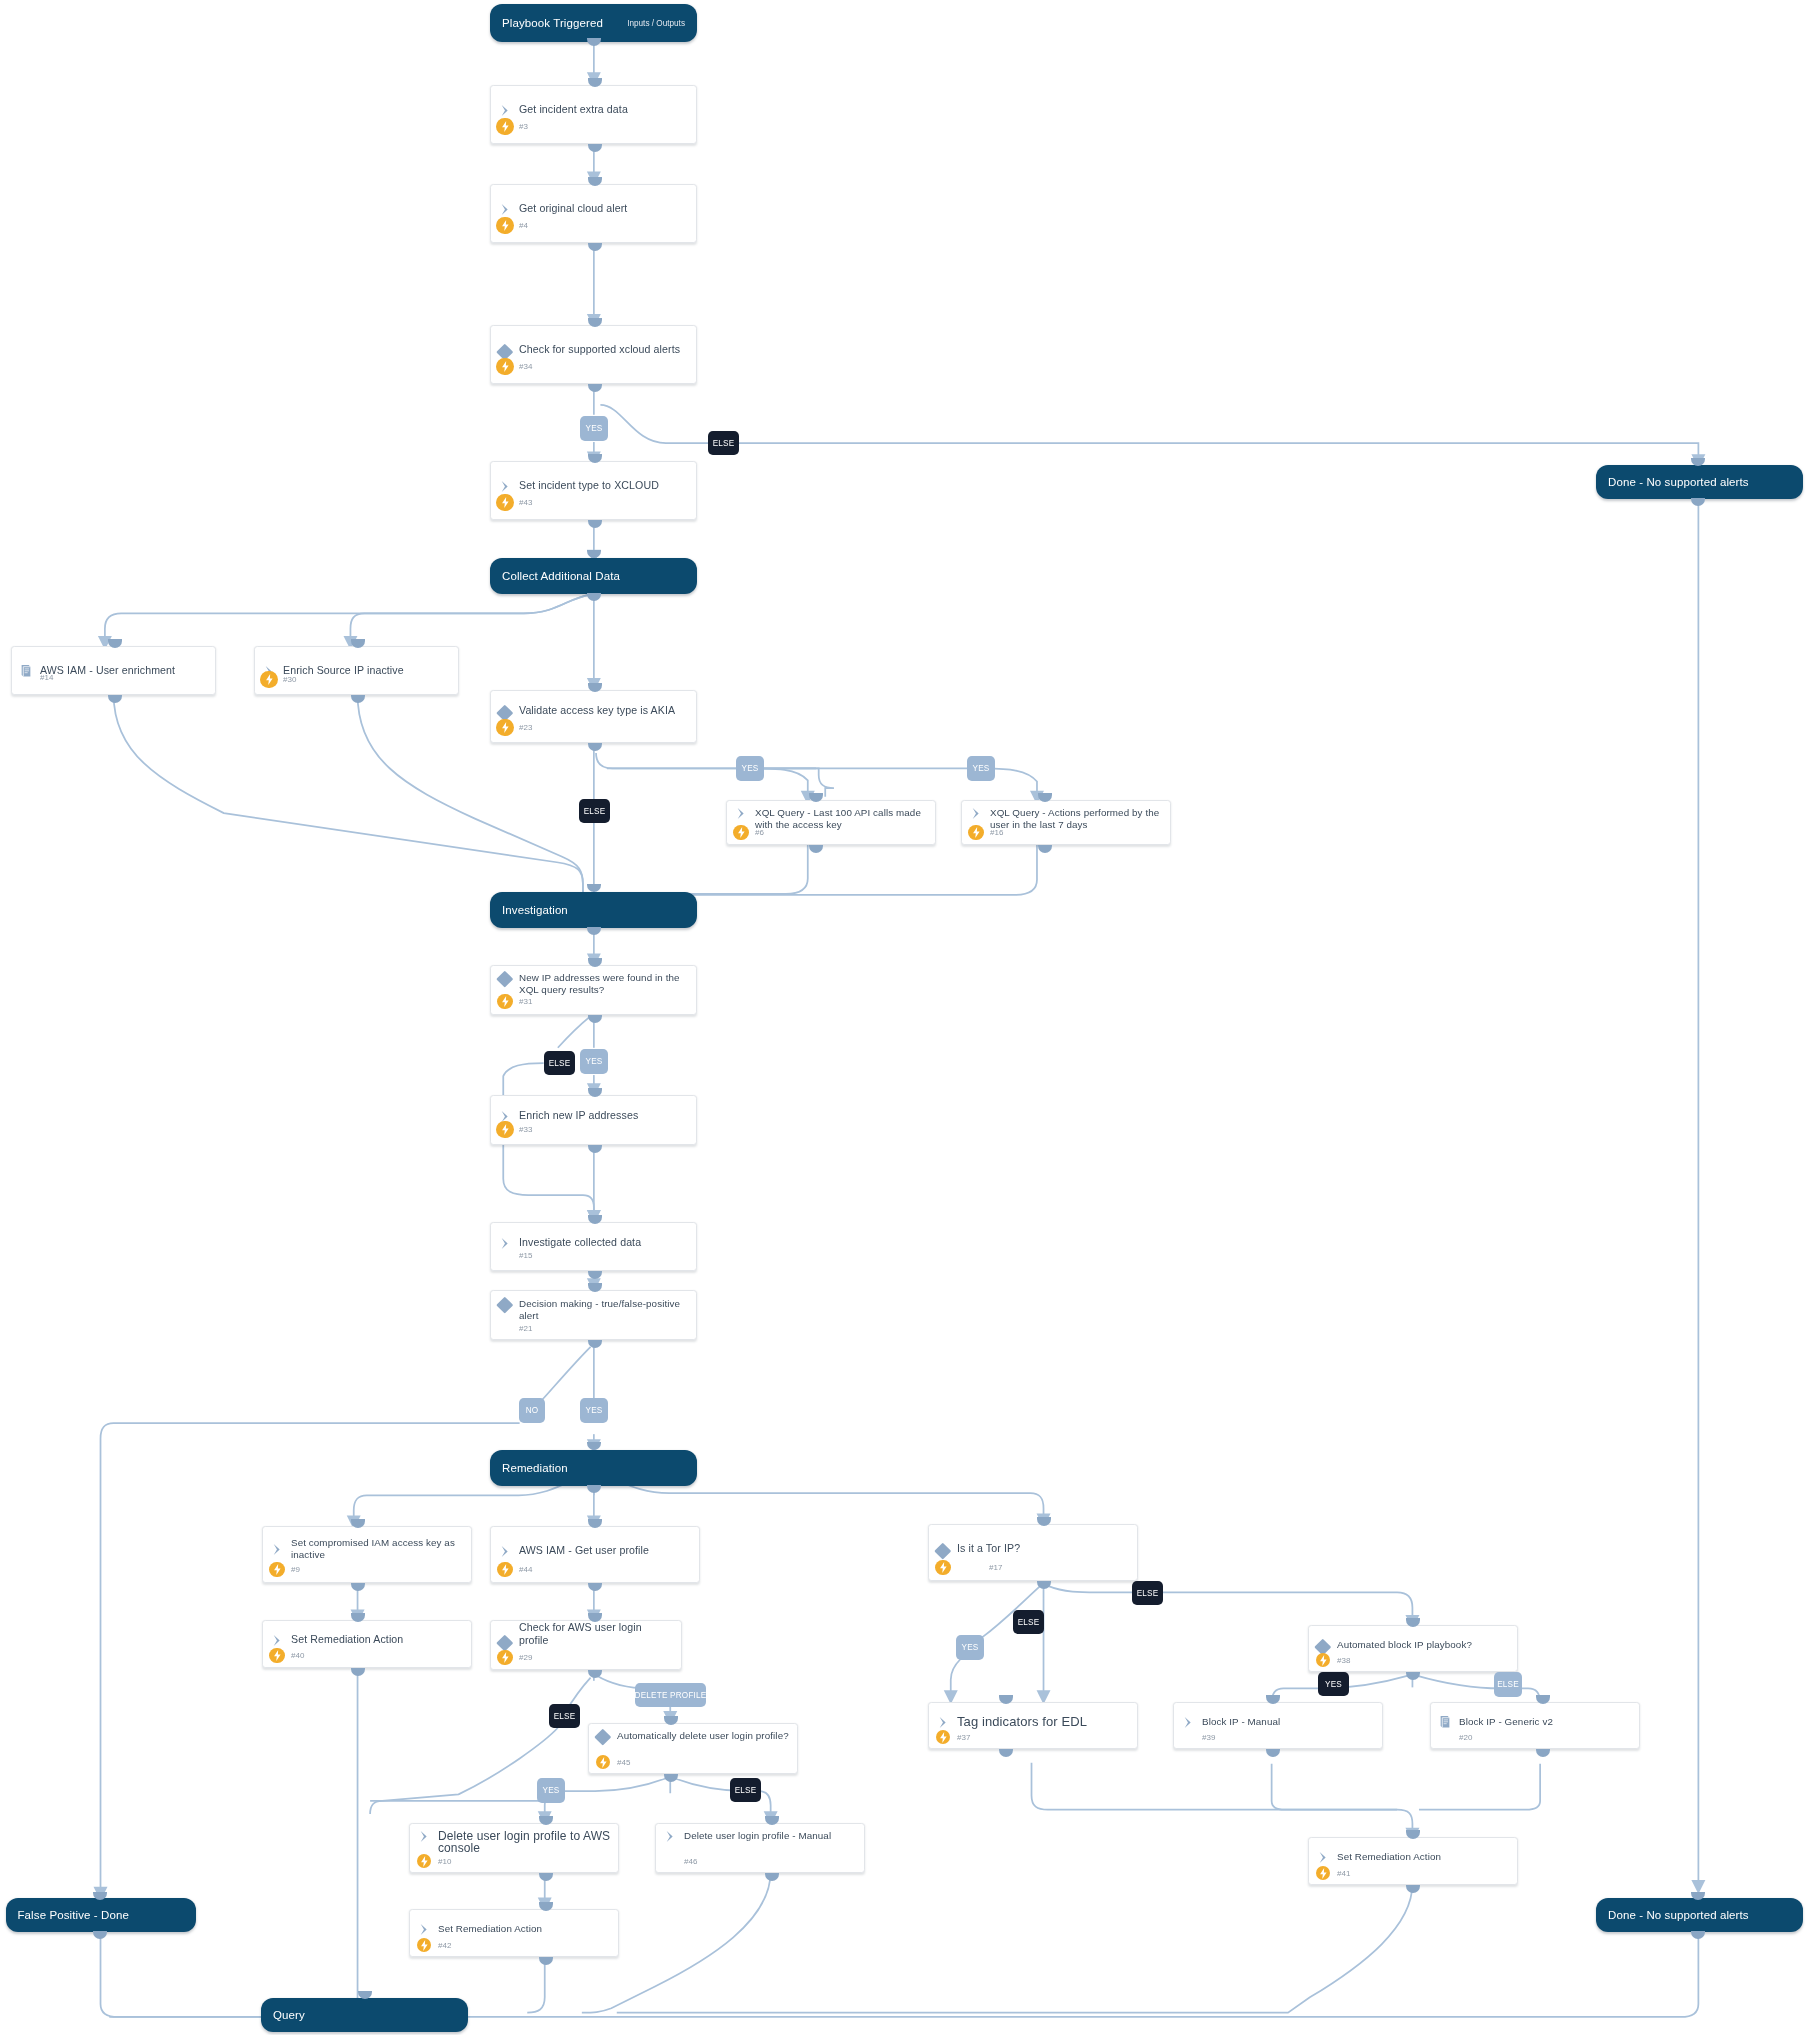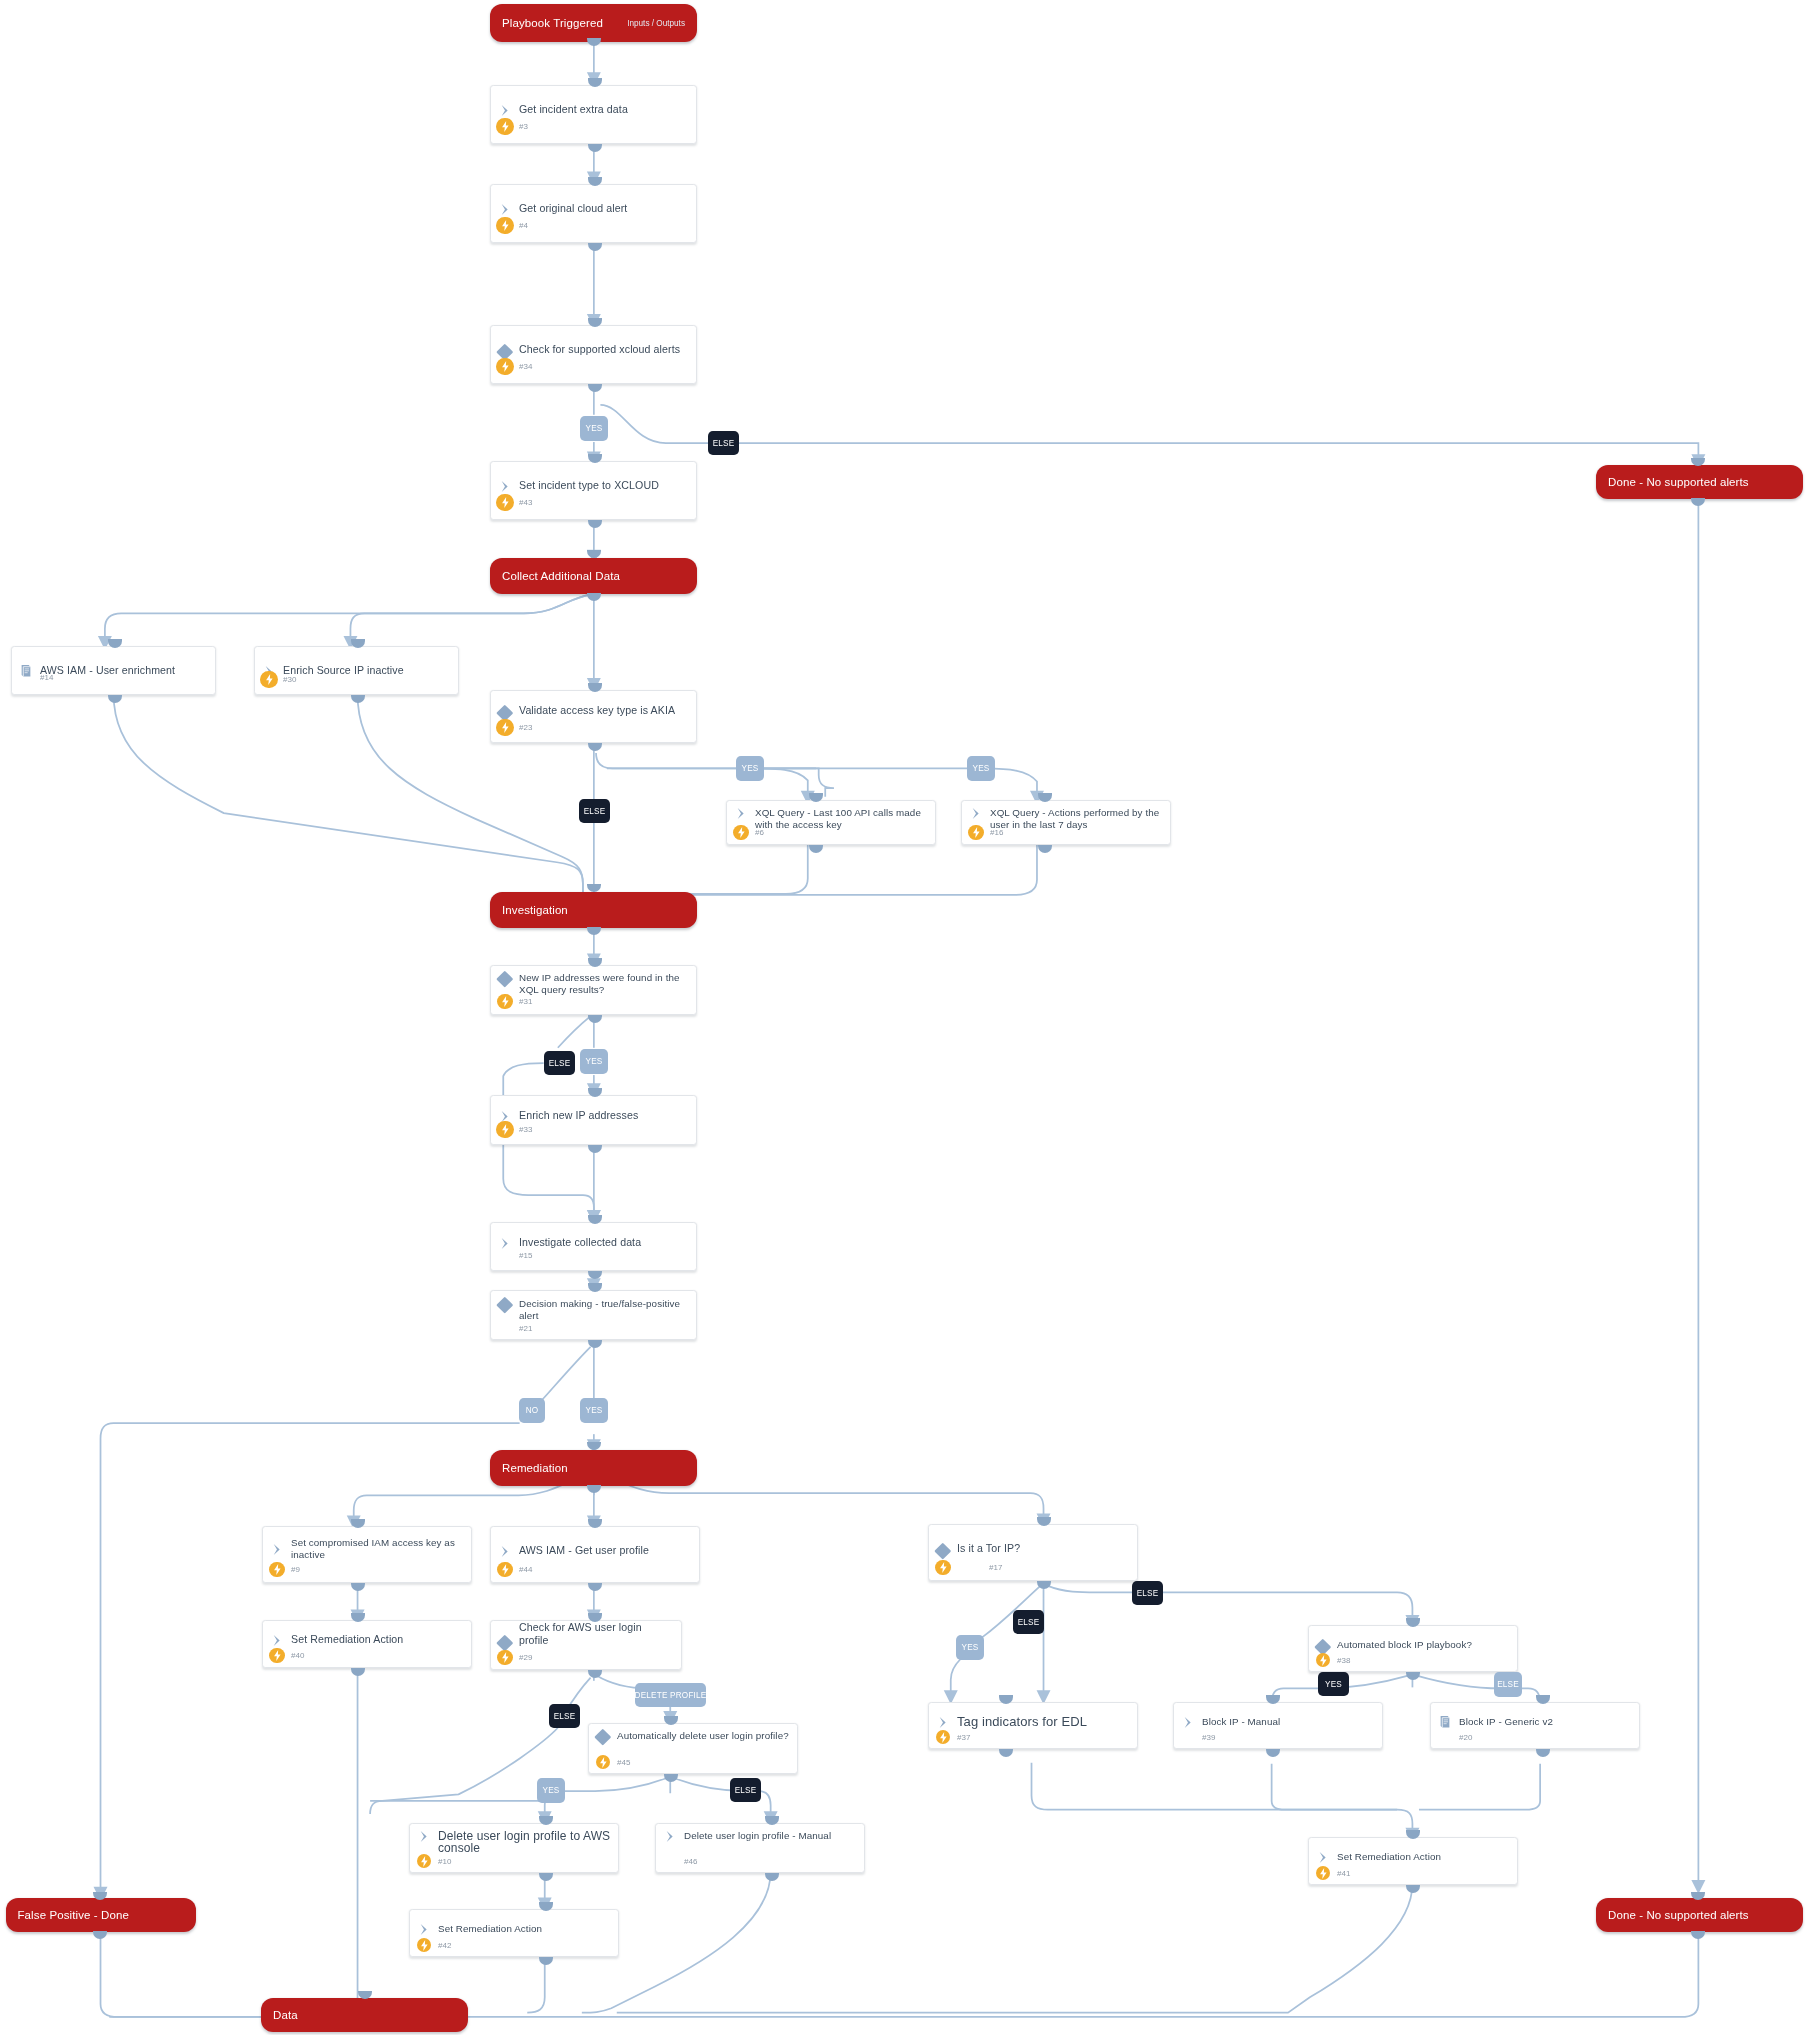--- a/index.html
+++ b/index.html
@@ -53,21 +53,21 @@
   .bolticon{
     width:17.5px;height:17.5px;border-radius:50%;
     background:#f3ad2b;
     display:flex;align-items:center;justify-content:center;
   }
   .bolticon svg{width:8.7px;height:11px;display:block;}
 
   
   .pill{
     position:absolute;
-    background:#b91c1c;
+    background:#0c4a6e;
     border-radius:12px;
     box-shadow:0 1.1px 2.7px rgba(27,40,57,.25);
     color:#ffffff;
     display:flex;align-items:center;
     box-sizing:border-box;
     z-index:5;
   }
   .pill .pill-label{
     font-size:11.5px;padding-left:12px;letter-spacing:0.1px;white-space:nowrap;
   }
@@ -823,21 +823,21 @@
   <div class="nub top" style="left:1691px;top:458px;"></div>
   <div class="nub bot" style="left:1691px;top:498px;"></div>
 
   <div class="pill" style="left:5.5px;top:1898px;width:190px;height:34px;">
     <span class="pill-label">False Positive - Done</span>
   </div>
   <div class="nub top" style="left:93px;top:1892px;"></div>
   <div class="nub bot" style="left:93px;top:1931px;"></div>
 
   <div class="pill" style="left:261px;top:1998px;width:207px;height:34px;">
-    <span class="pill-label">Data</span>
+    <span class="pill-label">Query</span>
   </div>
   <div class="nub top" style="left:358px;top:1991px;"></div>
 
   <div class="pill" style="left:1596px;top:1898px;width:207px;height:34px;">
     <span class="pill-label">Done - No supported alerts</span>
   </div>
   <div class="nub top" style="left:1691px;top:1892px;"></div>
   <div class="nub bot" style="left:1691px;top:1931px;"></div>
 
   <div class="cond yes" style="left:580px;top:416px;width:28px;height:25px;">YES</div>

